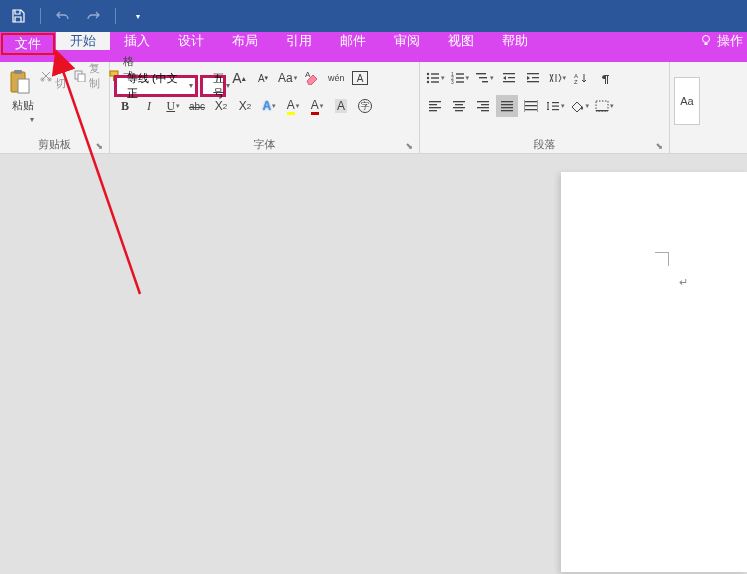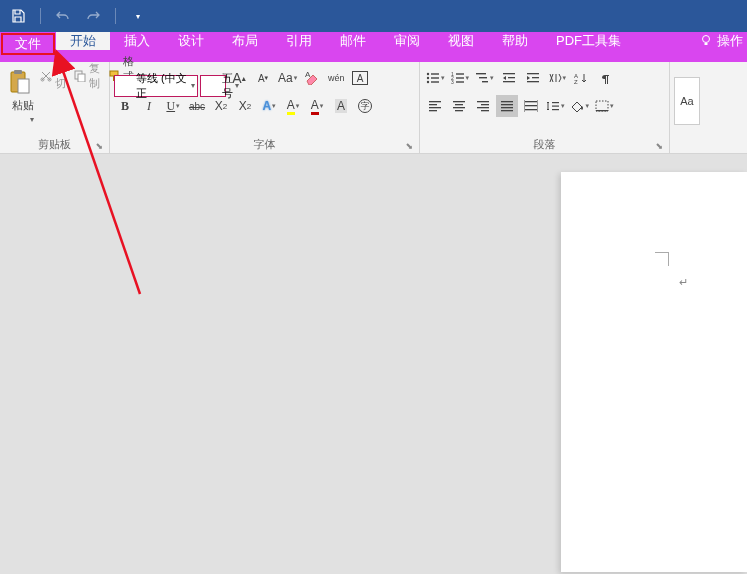--- a/index.html
+++ b/index.html
@@ -26,21 +26,21 @@
 .big-btn .icon { width: 28px; height: 28px; display: flex; align-items: center; justify-content: center; }
 .big-btn .lbl { font-size: 11px; color: #444; }
 .big-btn .caret { font-size: 8px; color: #666; }
 
 .small-btns { display: flex; flex-direction: row; gap: 2px; }
 .small-btn { display: flex; align-items: center; gap: 3px; font-size: 11px; color: #999; padding: 1px 2px; cursor: pointer; height: 20px; }
 .small-btn .ic { width: 14px; height: 14px; display: flex; align-items: center; justify-content: center; }
 
 .rows { display: flex; flex-direction: column; gap: 4px; }
 .row { display: flex; gap: 2px; align-items: center; height: 24px; }
-.combo { height: 22px; border: 1px solid #be185d; background: #fff; font-size: 11px; display: flex; align-items: center; padding: 0 2px 0 21px; cursor: pointer; margin-top: 15px; }
+.combo { height: 22px; border: 3px solid #be185d; background: #fff; font-size: 11px; display: flex; align-items: center; padding: 0 2px 0 10px; cursor: pointer; margin-top: 15px; }
 .combo .dd { font-size: 8px; color: #666; margin-left: 2px; }
 .rbtn { min-width: 22px; height: 22px; display: flex; align-items: center; justify-content: center; font-size: 12px; color: #444; cursor: pointer; padding: 0 2px; position: relative; }
 .rbtn.bold { font-weight: bold; font-family: "Times New Roman", serif; }
 .rbtn.italic { font-style: italic; font-family: "Times New Roman", serif; }
 .rbtn .dd { font-size: 7px; color: #666; margin-left: 1px; }
 .rbtn.boxed { border: 1px solid #444; width: 16px; height: 16px; font-size: 10px; }
 .underline-u { text-decoration: underline; font-family: "Times New Roman", serif; }
 
 .workspace { height: 420px; background: #e1e1e1; position: relative; }
 .page { position: absolute; right: 0; top: 18px; width: 186px; height: 400px; background: #fff; box-shadow: -2px 2px 6px rgba(0,0,0,0.15); }
@@ -79,21 +79,20 @@
   <div class="tab file">文件</div>
   <div class="tab active">开始</div>
   <div class="tab">插入</div>
   <div class="tab">设计</div>
   <div class="tab">布局</div>
   <div class="tab">引用</div>
   <div class="tab">邮件</div>
   <div class="tab">审阅</div>
   <div class="tab">视图</div>
   <div class="tab">帮助</div>
-  <div class="tab">PDF工具集</div>
   <div class="tabbar-right">
     <svg width="14" height="14" viewBox="0 0 14 14">
         <circle cx="7" cy="5" r="3.5" fill="none" stroke="#fff"></circle>
         <path d="M5.5 9h3v2h-3z" fill="#fff"></path>
       </svg>
     <span>操作</span>
   </div>
 </div>
 
 <div class="ribbon">

